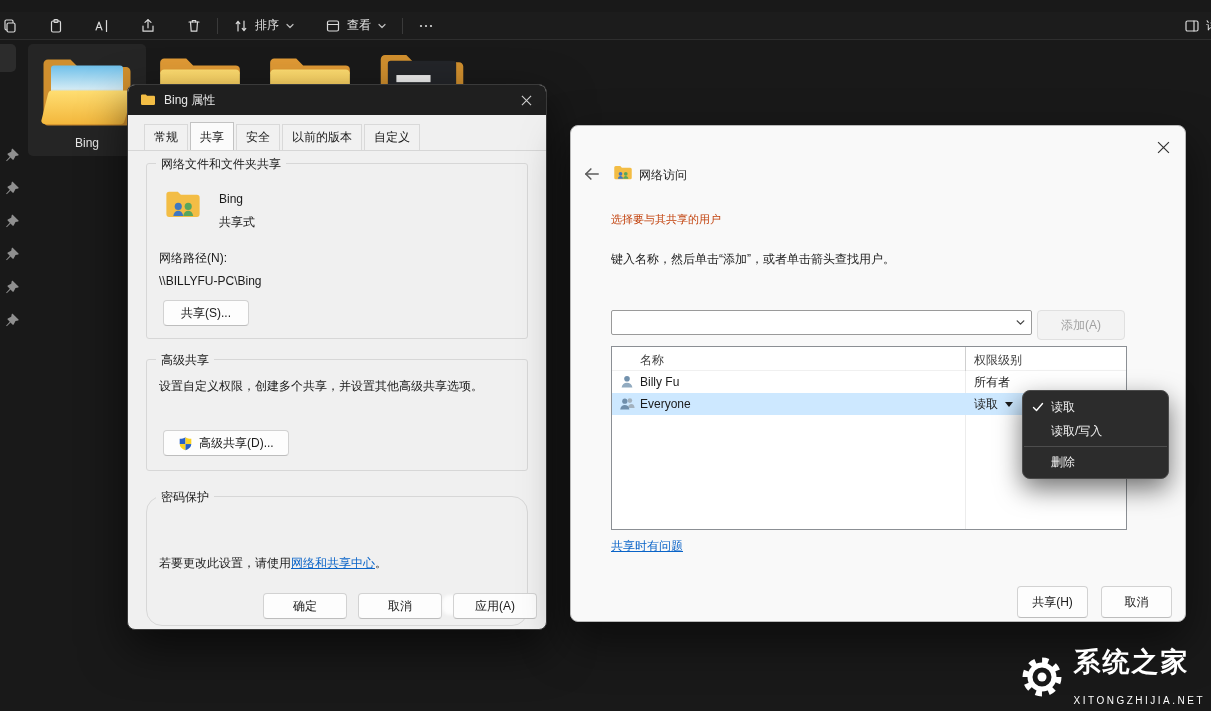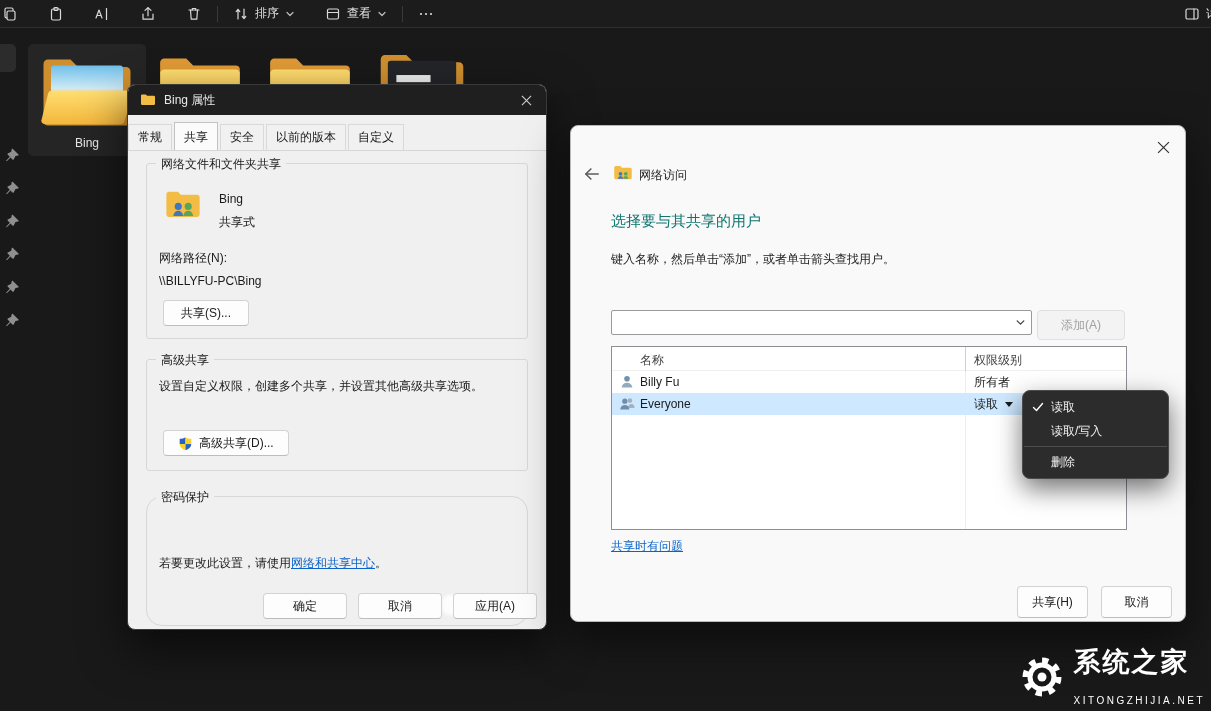--- a/index.html
+++ b/index.html
@@ -7,21 +7,21 @@
   #screen{
     position:relative;width:1211px;height:711px;overflow:hidden;
     background:#191919;
     font-family:"Liberation Sans","DejaVu Sans",sans-serif;
     font-size:12px;color:#1a1a1a;
   }
   .abs{position:absolute;}
 
   
   .toolbar{
-    position:absolute;left:0;top:0;width:1211px;height:28px;
+    position:absolute;left:0;top:12px;width:1211px;height:28px;
     background:#1c1c1c;border-bottom:1px solid #2e2e2e;
     display:flex;align-items:center;color:#e6e6e6;z-index:5;padding-left:0;
   }
   .tbtn{height:24px;display:flex;align-items:center;gap:6px;padding:0 8px;border-radius:4px;color:#e6e6e6;}
   .tbtn:first-child{margin-left:-6px;}
   .tbtn svg{display:block;}
   .tb-sep{width:1px;height:16px;background:#3a3a3a;margin:0 7px;}
   .tb-gap{width:14px;}
   .tb-details{position:absolute;left:1176px;top:2px;white-space:nowrap;}
 
@@ -48,21 +48,21 @@
 
   
   .dlg1{
     position:absolute;left:127px;top:84px;width:420px;height:546px;z-index:10;
     background:#f0f0f0;border-radius:8px;overflow:hidden;
     box-shadow:0 18px 46px rgba(0,0,0,.6);border:1px solid #3a3a3a;
   }
   .dlg1-tb{height:30px;background:#1f1f1f;display:flex;align-items:center;padding:0 0 0 12px;color:#e8e8e8;}
   .dlg1-tb .ttl{margin-left:8px;}
   .winclose{margin-left:auto;width:40px;height:30px;display:flex;align-items:center;justify-content:center;}
-  .tabs{display:flex;gap:2px;padding:9px 0 0;border-bottom:1px solid #d6d6d6;background:#f0f0f0;}
+  .tabs{display:flex;gap:2px;padding:9px 16px 0;border-bottom:1px solid #d6d6d6;background:#f0f0f0;}
   .tab{padding:4px 9px 4px;background:#f1f1f1;border:1px solid #d9d9d9;border-bottom:none;color:#1a1a1a;}
   .tab.active{background:#fbfbfb;border-color:#c3c3c3;margin-top:-2px;padding-top:6px;position:relative;z-index:2;}
   .group{position:absolute;left:18px;width:382px;border:1px solid #d7d7d7;border-radius:3px;}
   .gtitle{position:absolute;top:-8px;left:9px;background:#f0f0f0;padding:0 5px;}
   .g1{top:78px;height:176px;}
   .g2{top:274px;height:112px;}
   .g3{top:411px;height:130px;border-radius:16px;}
   .g1-folder{position:absolute;left:14px;top:22px;}
   .g1-name{position:absolute;left:72px;top:28px;}
   .g1-state{position:absolute;left:72px;top:50px;}
@@ -83,21 +83,21 @@
   
   .dlg2{
     position:absolute;left:570px;top:125px;width:616px;height:497px;z-index:20;
     background:#f9f9f9;border:1px solid #b9b9b9;border-radius:8px;
     box-shadow:0 18px 46px rgba(0,0,0,.55);color:#1b1b1b;
   }
   .dlg2-close{position:absolute;right:8px;top:8px;width:28px;height:26px;display:flex;align-items:center;justify-content:center;}
   .dlg2-back{position:absolute;left:10px;top:37px;width:22px;height:22px;display:flex;align-items:center;justify-content:center;}
   .dlg2-icon{position:absolute;left:42px;top:37px;}
   .dlg2-title{position:absolute;left:68px;top:41px;}
-  .dlg2-heading{position:absolute;left:40px;top:86px;font-size:15px;color:#0f766e;}
+  .dlg2-heading{position:absolute;left:40px;top:86px;font-size:11px;color:#c2410c;}
   .dlg2-instr{position:absolute;left:40px;top:125px;width:520px;}
   .combo{
     position:absolute;left:40px;top:184px;width:421px;height:25px;
     background:#fff;border:1px solid #9a9a9a;border-radius:2px;
     display:flex;align-items:center;
   }
   .combo input{flex:1;border:none;outline:none;background:transparent;font:inherit;padding:0 6px;height:100%;}
   .combo .chev{width:22px;display:flex;align-items:center;justify-content:center;}
   .addbtn{position:absolute;left:466px;top:184px;width:88px;height:30px;}
   .list{

